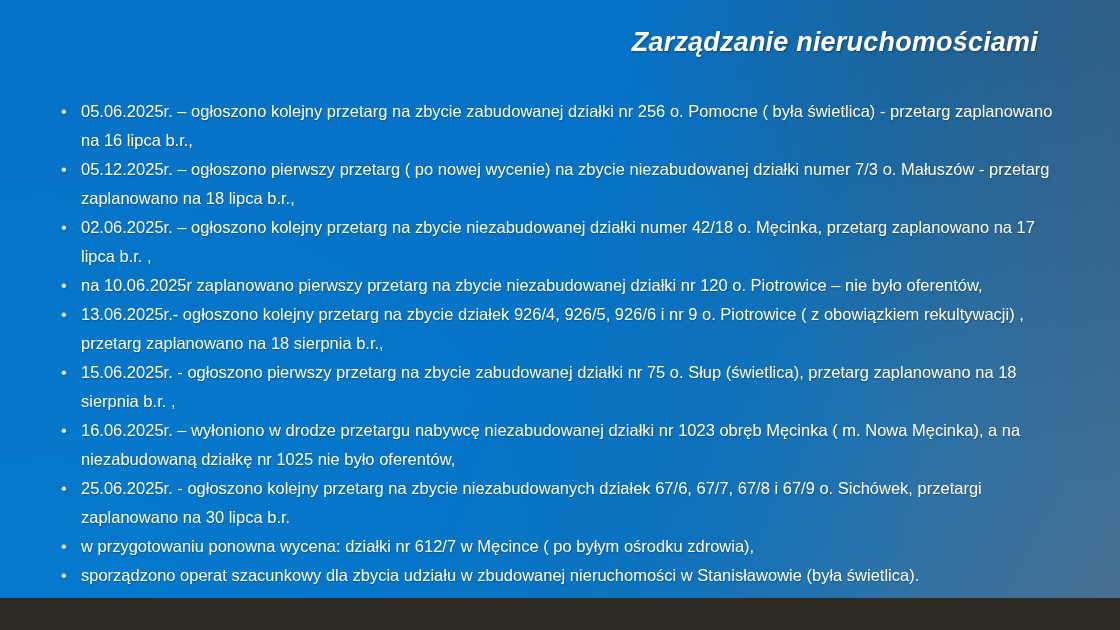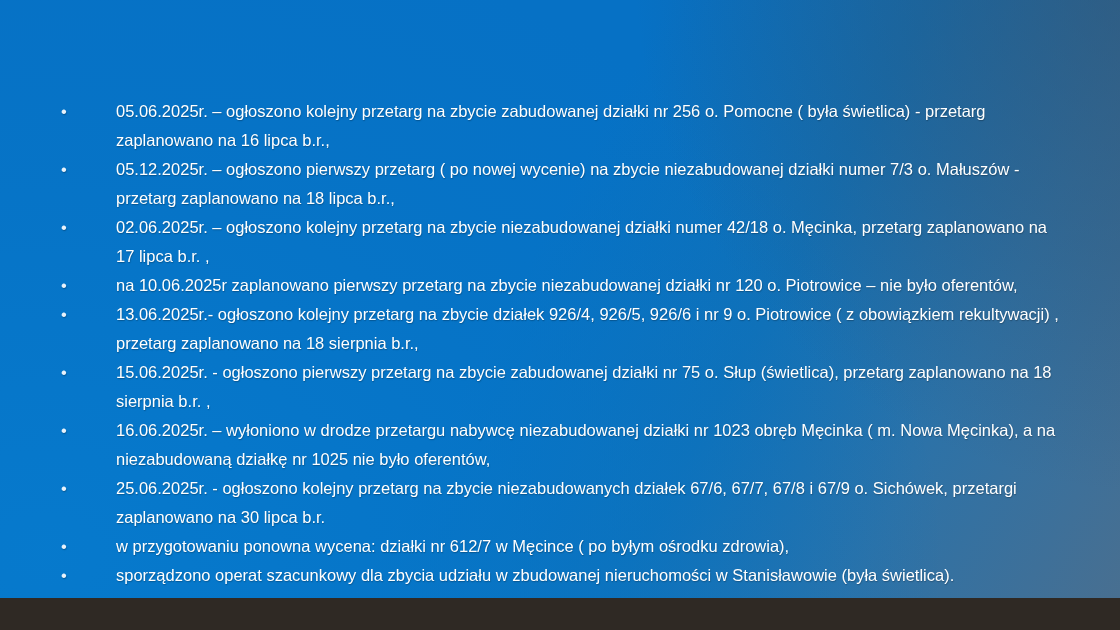--- a/index.html
+++ b/index.html
@@ -67,38 +67,38 @@
     left: 5px;
     top: 0;
     width: 14px;
     text-align: left;
     font-size: 16.5px;
     line-height: 29px;
     color: #e8f2fb;
   }
   .body-list li .txt {
     display: block;
-    margin-left: 35px;
   }
 
   .footer-bar {
     position: absolute;
     left: 0;
     right: 0;
     bottom: 0;
     height: 32px;
     background: #2f2924;
     z-index: 4;
   }
 </style>
 </head>
 <body>
 
 <div id="slide">
 
+  <h1 class="slide-title">Zarządzanie nieruchomościami</h1>
 
   <ul class="body-list">
     <li>
       <span class="bullet">•</span>
       <span class="txt">05.06.2025r. – ogłoszono kolejny przetarg na zbycie zabudowanej działki nr 256  o. Pomocne ( była świetlica) - przetarg zaplanowano na 16 lipca b.r.,</span>
     </li>
     <li>
       <span class="bullet">•</span>
       <span class="txt">05.12.2025r. – ogłoszono pierwszy przetarg ( po nowej wycenie) na zbycie niezabudowanej  działki numer 7/3 o. Małuszów - przetarg zaplanowano na 18 lipca b.r.,</span>
     </li>

